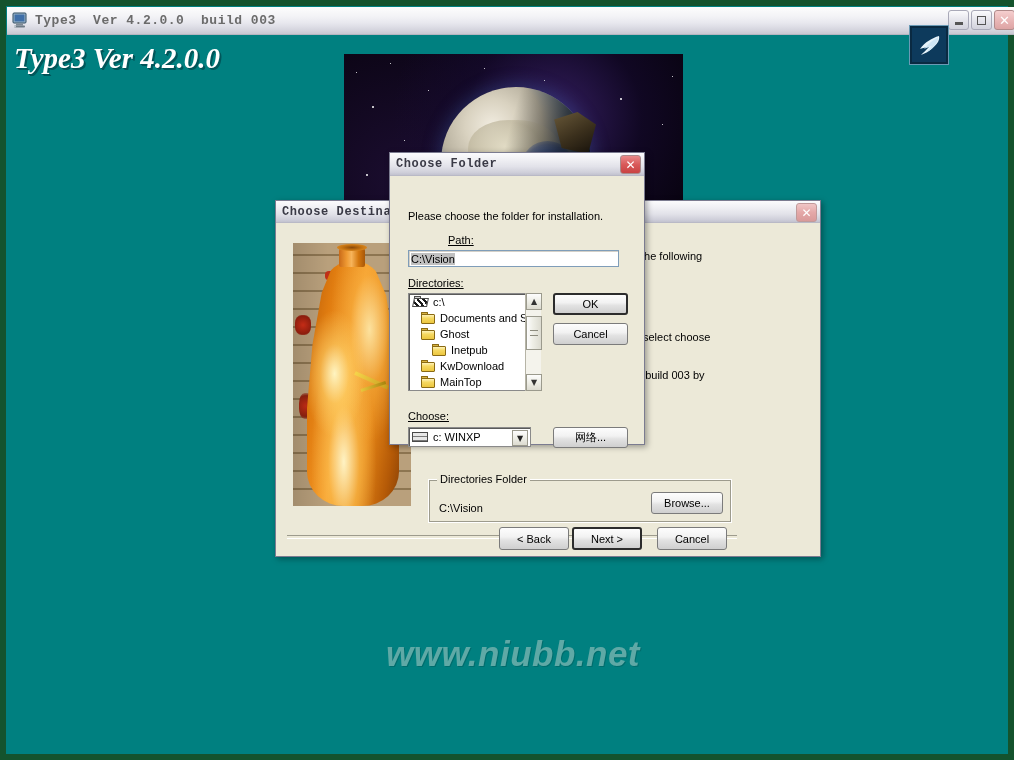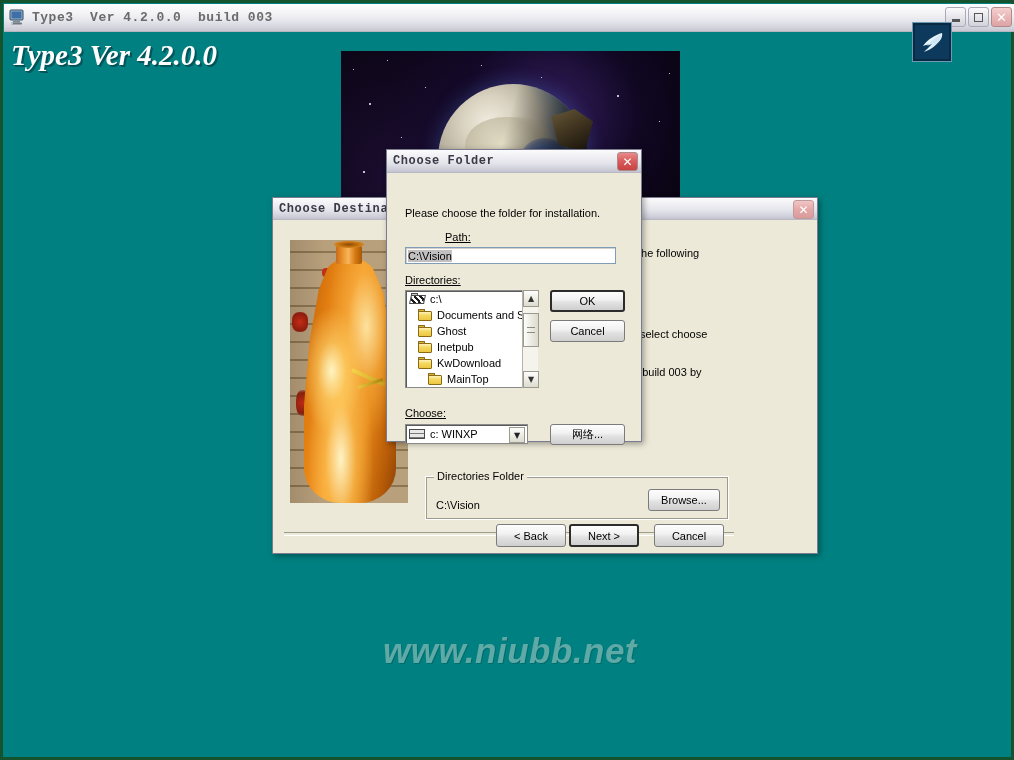--- a/index.html
+++ b/index.html
@@ -16,21 +16,21 @@
     height: 760px;
     background: #ffffff;
   }
 
   
   .app-window {
     position: absolute;
     left: 0; top: 0;
     width: 1014px; height: 760px;
     background: #008080;
-    border: 3px solid #14532d;
+    border: 6px solid #14532d;
     box-sizing: border-box;
   }
 
   .app-titlebar {
     position: absolute;
     left: 1px; top: 1px;
     width: 1012px; height: 28px;
     background: linear-gradient(to bottom, #fdfdfd 0%, #f3f3f6 35%, #e7e7ee 60%, #d5d5de 85%, #c8c8d2 100%);
     border-bottom: 1px solid #b5b5c0;
     box-sizing: border-box;
@@ -672,35 +672,35 @@
               </span>
             <span>Documents and Se</span>
           </div>
           <div class="list-row" style="padding-left:12px">
             <span class="folder-ico">
                 <span class="tab"></span>
                 <span class="bodyf"></span>
               </span>
             <span>Ghost</span>
           </div>
-          <div class="list-row" style="padding-left:12px">
+          <div class="list-row" style="padding-left:23px">
             <span class="folder-ico">
                 <span class="tab"></span>
                 <span class="bodyf"></span>
               </span>
             <span>Inetpub</span>
           </div>
           <div class="list-row" style="padding-left:12px">
             <span class="folder-ico">
                 <span class="tab"></span>
                 <span class="bodyf"></span>
               </span>
             <span>KwDownload</span>
           </div>
-          <div class="list-row" style="padding-left:22px">
+          <div class="list-row" style="padding-left:12px">
             <span class="folder-ico">
                 <span class="tab"></span>
                 <span class="bodyf"></span>
               </span>
             <span>MainTop</span>
           </div>
         </div>
 
         <div class="scrollbar" style="left:135px; top:117px; height:98px;">
           <div class="sb-arrow">

